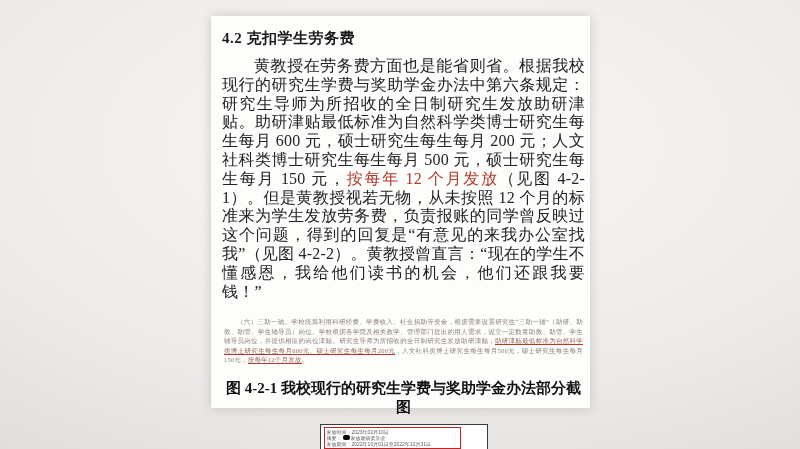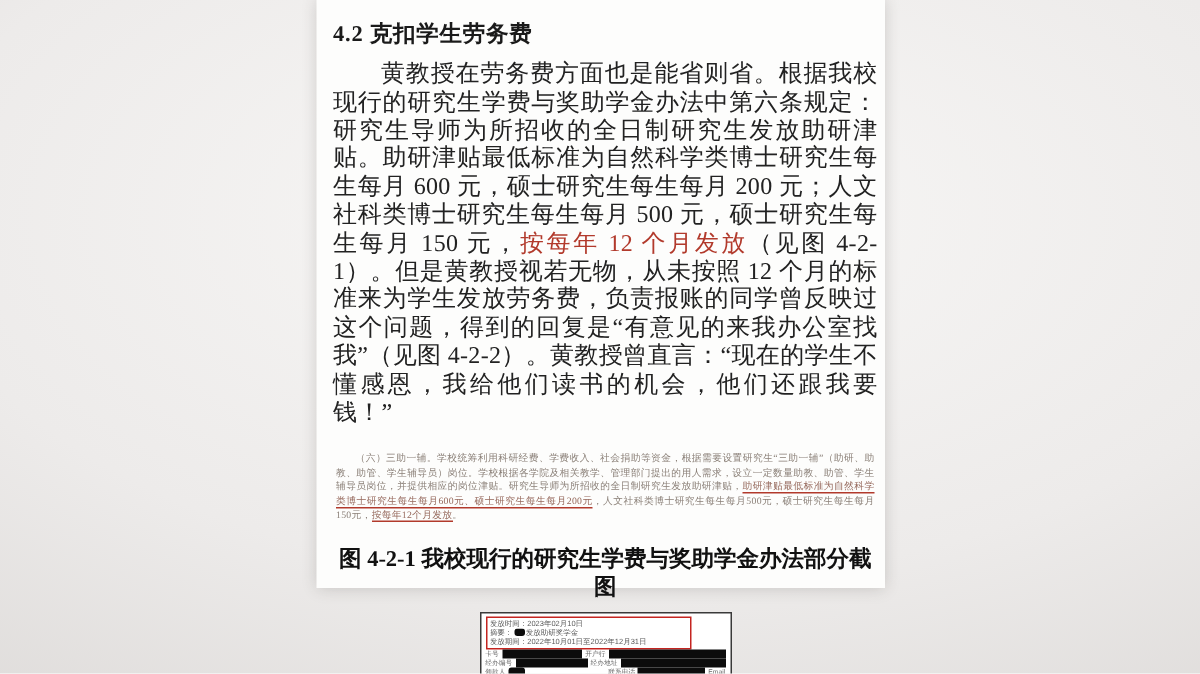--- a/index.html
+++ b/index.html
@@ -3,21 +3,21 @@
 <meta charset="utf-8">
 <style>
   html,body{margin:0;padding:0;}
   body{
     width:800px;height:449px;overflow:hidden;position:relative;
     background:radial-gradient(140% 130% at 52% 32%, #f8f7f6 0%, #edebea 42%, #d9d6d4 78%, #b9b5b2 100%);
     font-family:"Liberation Serif","DejaVu Serif",serif;
     -webkit-font-smoothing:antialiased;
   }
   .page{
-    position:absolute;left:211px;top:0;width:379px;height:392px;
+    position:absolute;left:211px;top:16px;width:379px;height:392px;
     background:#fdfdfc;box-shadow:0 0 10px rgba(60,55,50,.22);
   }
   .content{padding:13px 5px 0 11px;}
   .doc-title{
     font-size:15px;font-weight:bold;color:#1a1a1a;letter-spacing:.5px;margin:0;
   }
   .body-para{
     margin-top:9px;font-size:16px;line-height:18.8px;color:#222;
     text-align:justify;text-indent:2em;letter-spacing:.2px;
   }

